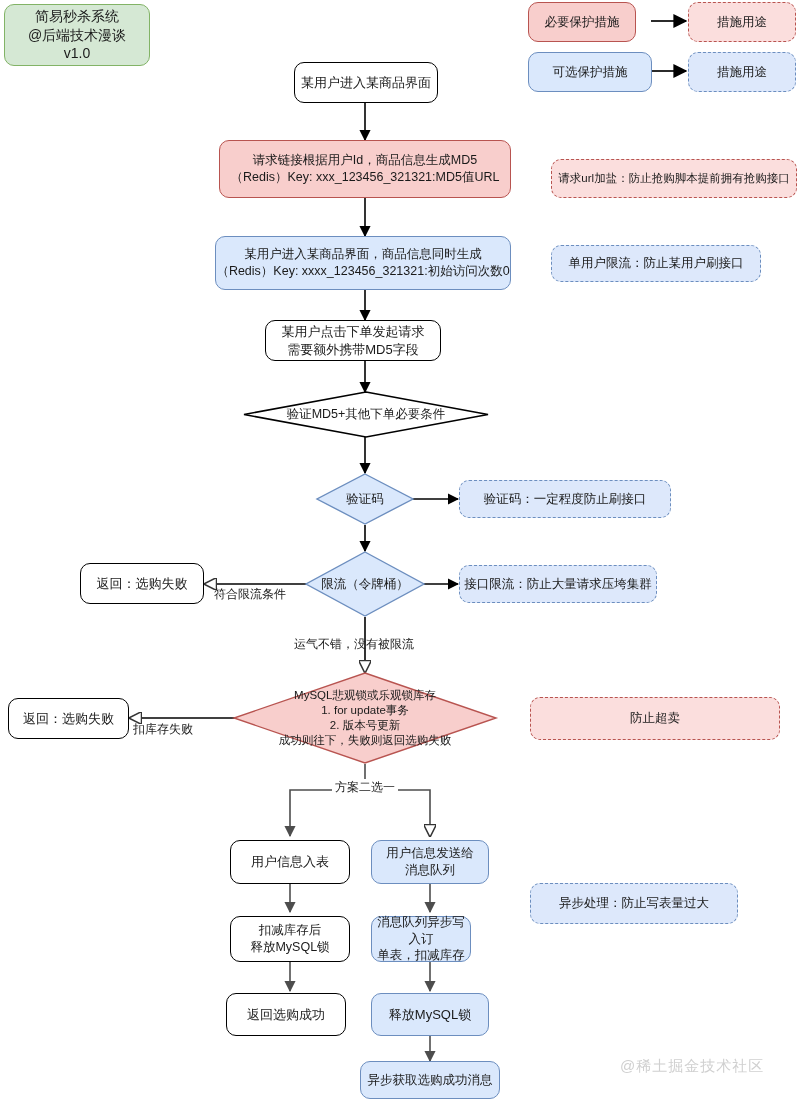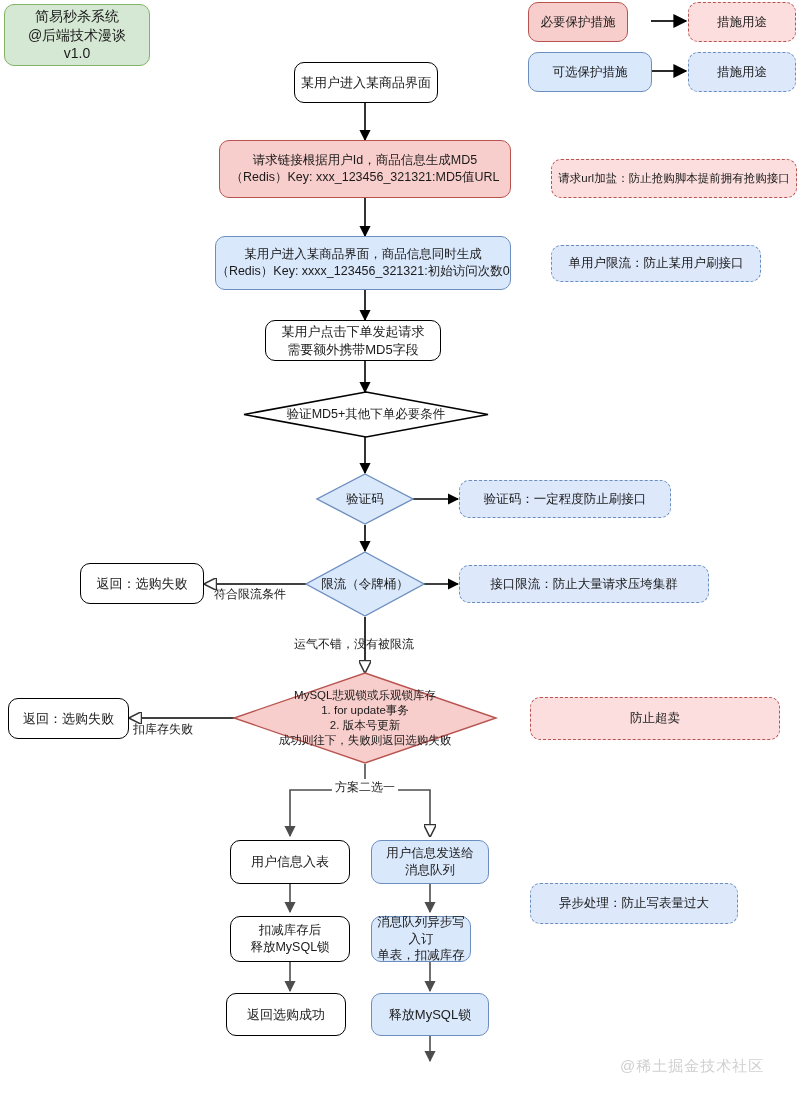--- a/index.html
+++ b/index.html
@@ -164,21 +164,21 @@
 
     <line x1="430" y1="884" x2="430" y2="912" stroke="#4d4d4d" stroke-width="1.6" marker-end="url(#arrow-solid-gray)"></line>
     <line x1="430" y1="962" x2="430" y2="991" stroke="#4d4d4d" stroke-width="1.6" marker-end="url(#arrow-solid-gray)"></line>
     <line x1="430" y1="1036" x2="430" y2="1061" stroke="#4d4d4d" stroke-width="1.6" marker-end="url(#arrow-solid-gray)"></line>
   </svg>
 
   <div class="node rrect green" style="left:4px; top:4px; width:146px; height:62px; font-size:14px;">简易秒杀系统
 @后端技术漫谈
 v1.0</div>
 
-  <div class="node rrect pink legend-box" style="left:528px; top:2px; width:100px; height:40px;">必要保护措施</div>
+  <div class="node rrect pink legend-box" style="left:528px; top:2px; width:108px; height:40px;">必要保护措施</div>
   <div class="node note legend-box" style="left:688px; top:2px; width:108px; height:40px;">措施用途</div>
   <div class="node rrect blue legend-box" style="left:528px; top:52px; width:124px; height:40px;">可选保护措施</div>
   <div class="node note blue legend-box" style="left:688px; top:52px; width:108px; height:40px;">措施用途</div>
 
   <div class="node rrect" style="left:294px; top:62px; width:144px; height:41px;">某用户进入某商品界面</div>
 
   <div class="node rrect pink" style="left:219px; top:140px; width:292px; height:58px; font-size:12.5px;">请求链接根据用户Id，商品信息生成MD5
 （Redis）Key: xxx_123456_321321:MD5值URL</div>
 
   <div class="node rrect blue" style="left:215px; top:236px; width:296px; height:54px; font-size:12.5px;">某用户进入某商品界面，商品信息同时生成
@@ -225,28 +225,29 @@
   <div class="node rrect" style="left:230px; top:840px; width:120px; height:44px;">用户信息入表</div>
   <div class="node rrect" style="left:230px; top:916px; width:120px; height:46px; font-size:12.5px;">扣减库存后
 释放MySQL锁</div>
   <div class="node rrect" style="left:226px; top:993px; width:120px; height:43px;">返回选购成功</div>
 
   <div class="node rrect blue" style="left:371px; top:840px; width:118px; height:44px; font-size:12.5px;">用户信息发送给
 消息队列</div>
   <div class="node rrect blue" style="left:371px; top:916px; width:100px; height:46px; font-size:12.5px;">消息队列异步写入订
 单表，扣减库存</div>
   <div class="node rrect blue" style="left:371px; top:993px; width:118px; height:43px;">释放MySQL锁</div>
+  <div class="node rrect blue" style="left:360px; top:1061px; width:140px; height:38px; font-size:12.5px;">异步获取选购成功消息</div>
 
   <div class="node note" style="left:551px; top:159px; width:246px; height:39px; font-size:11.5px;">请求url加盐：防止抢购脚本提前拥有抢购接口</div>
 
   <div class="node note blue" style="left:551px; top:245px; width:210px; height:37px;">单用户限流：防止某用户刷接口</div>
 
   <div class="node note blue" style="left:459px; top:480px; width:212px; height:38px;">验证码：一定程度防止刷接口</div>
 
-  <div class="node note blue" style="left:459px; top:565px; width:250px; height:38px;">接口限流：防止大量请求压垮集群</div>
+  <div class="node note blue" style="left:459px; top:565px; width:198px; height:38px;">接口限流：防止大量请求压垮集群</div>
 
   <div class="node note" style="left:530px; top:697px; width:250px; height:43px;">防止超卖</div>
 
   <div class="node note blue" style="left:530px; top:883px; width:208px; height:41px;">异步处理：防止写表量过大</div>
 
   <div class="edge-label" style="left:214px; top:586px;">符合限流条件</div>
   <div class="edge-label" style="left:294px; top:636px;">运气不错，没有被限流</div>
   <div class="edge-label" style="left:133px; top:721px;">扣库存失败</div>
   <div class="edge-label" style="left:332px; top:779px; background:#ffffff; padding:0 3px;">方案二选一</div>
 

